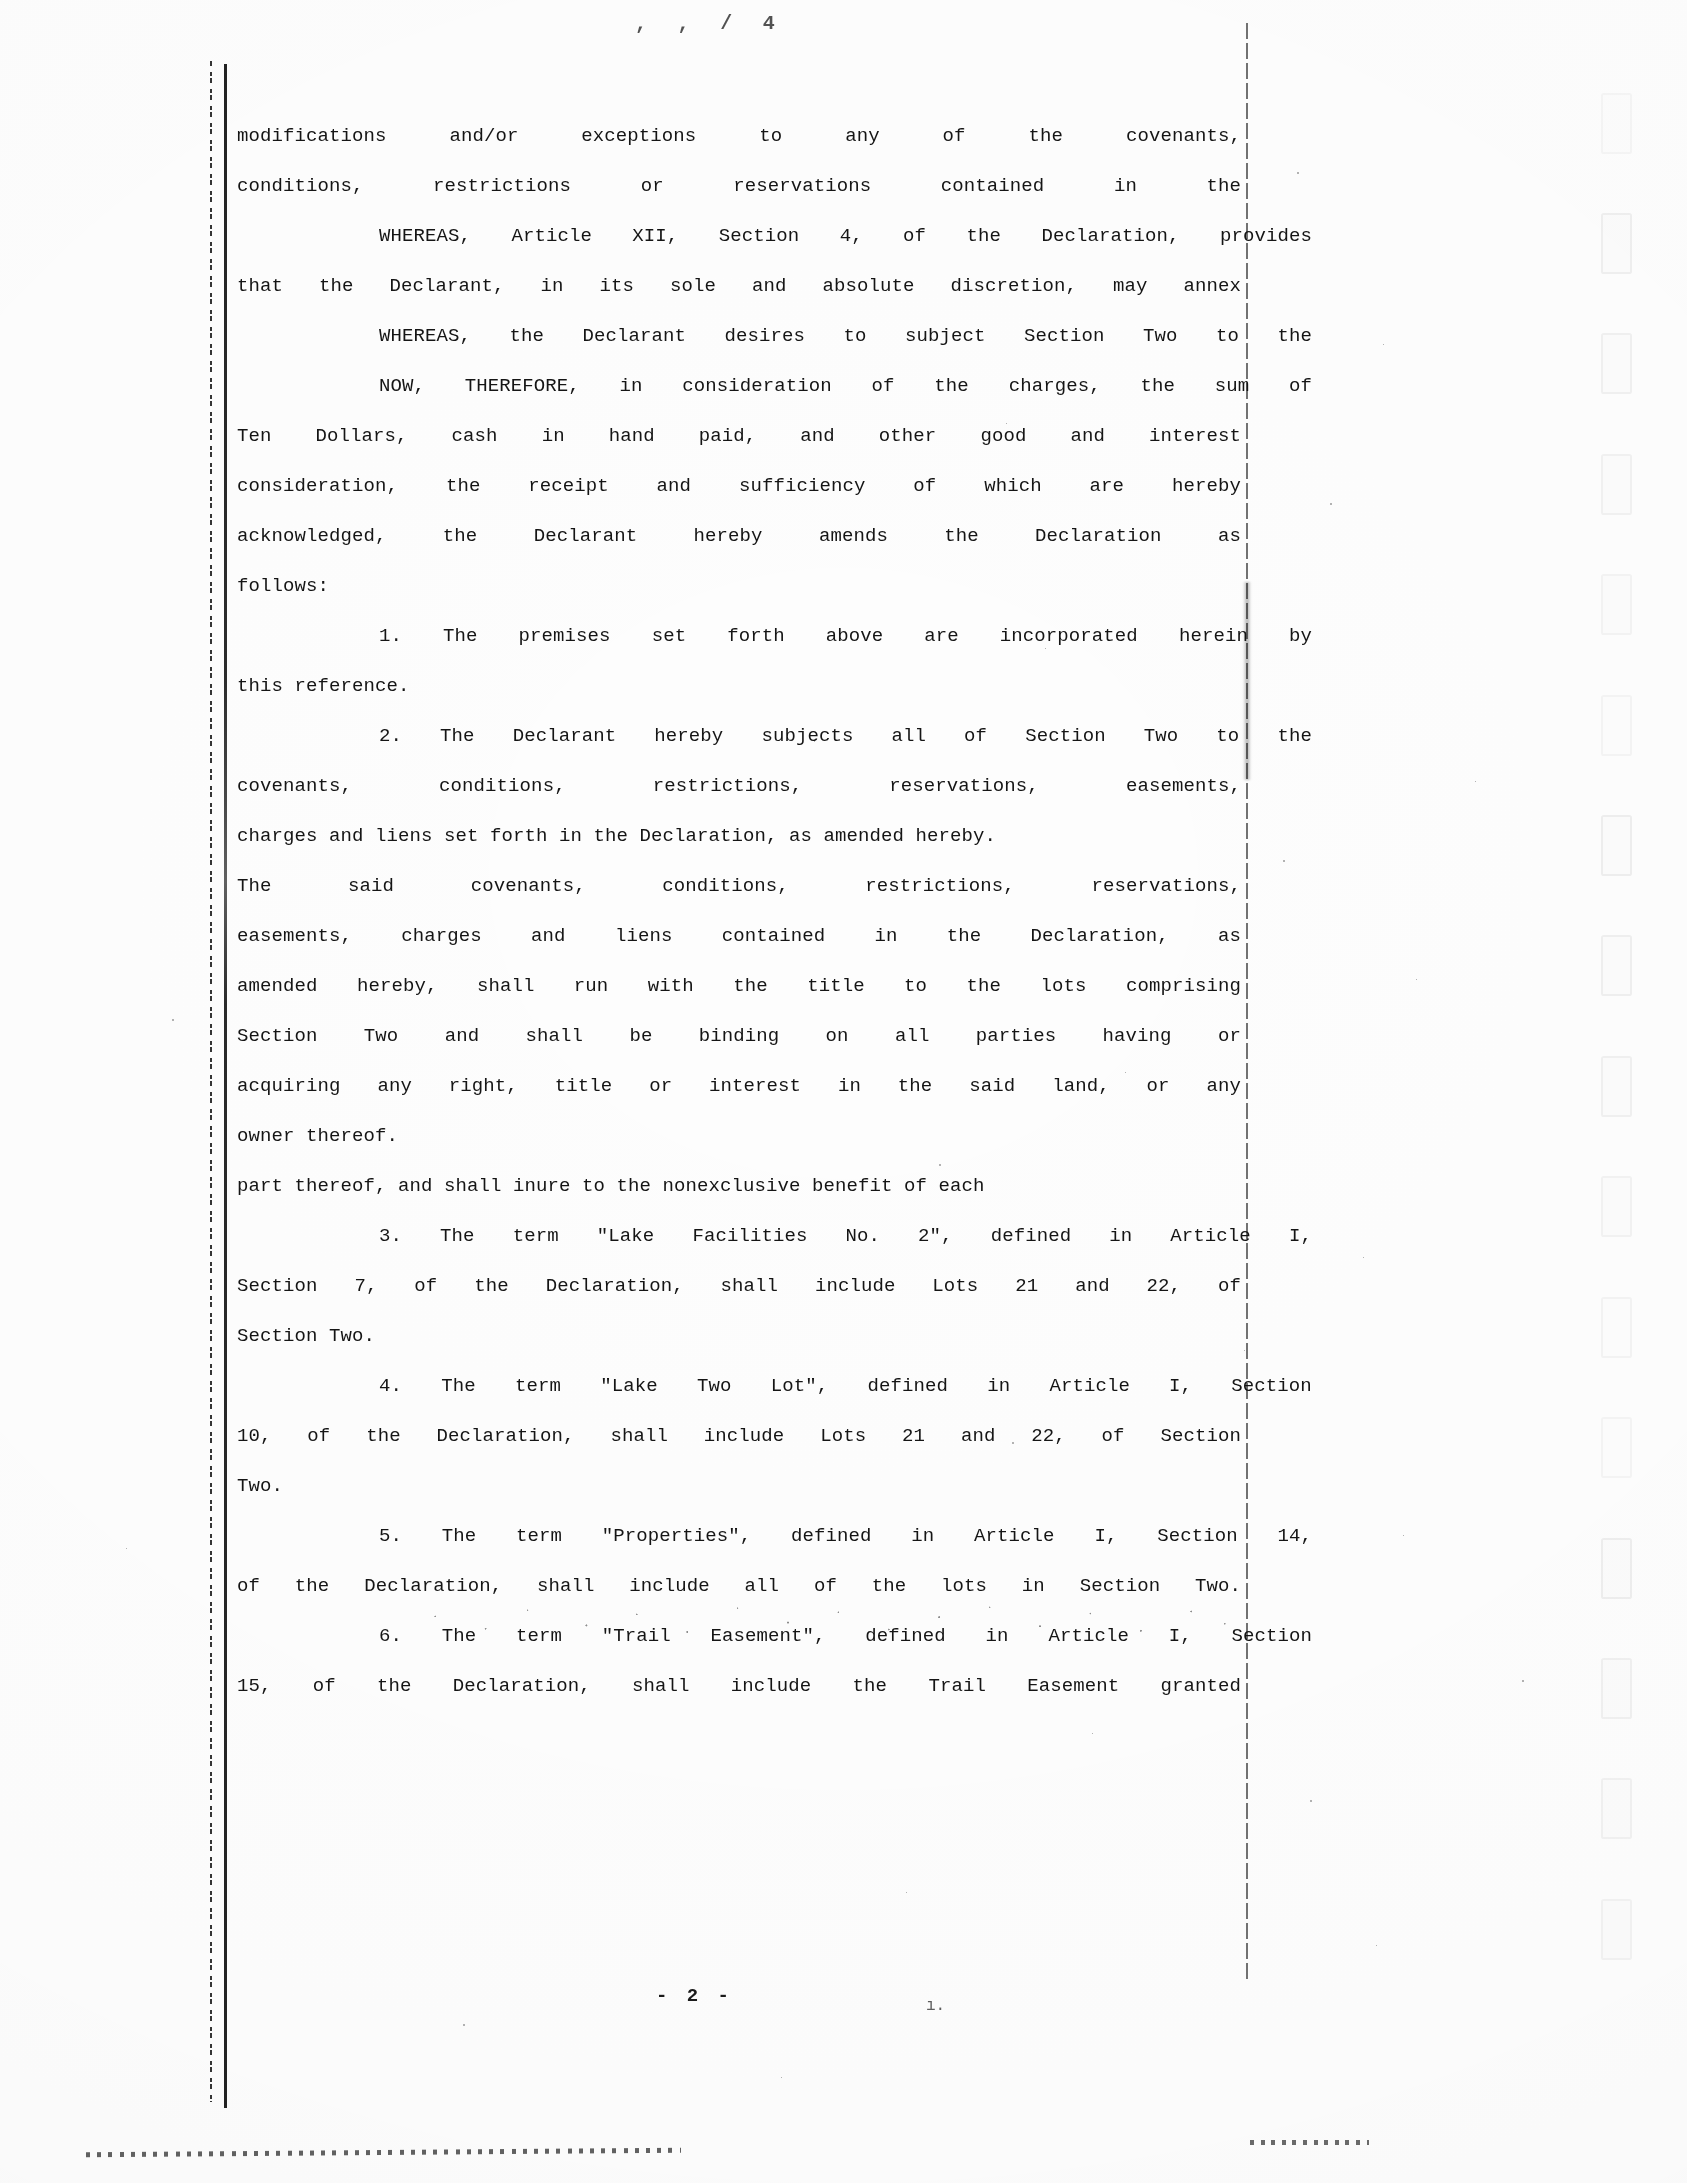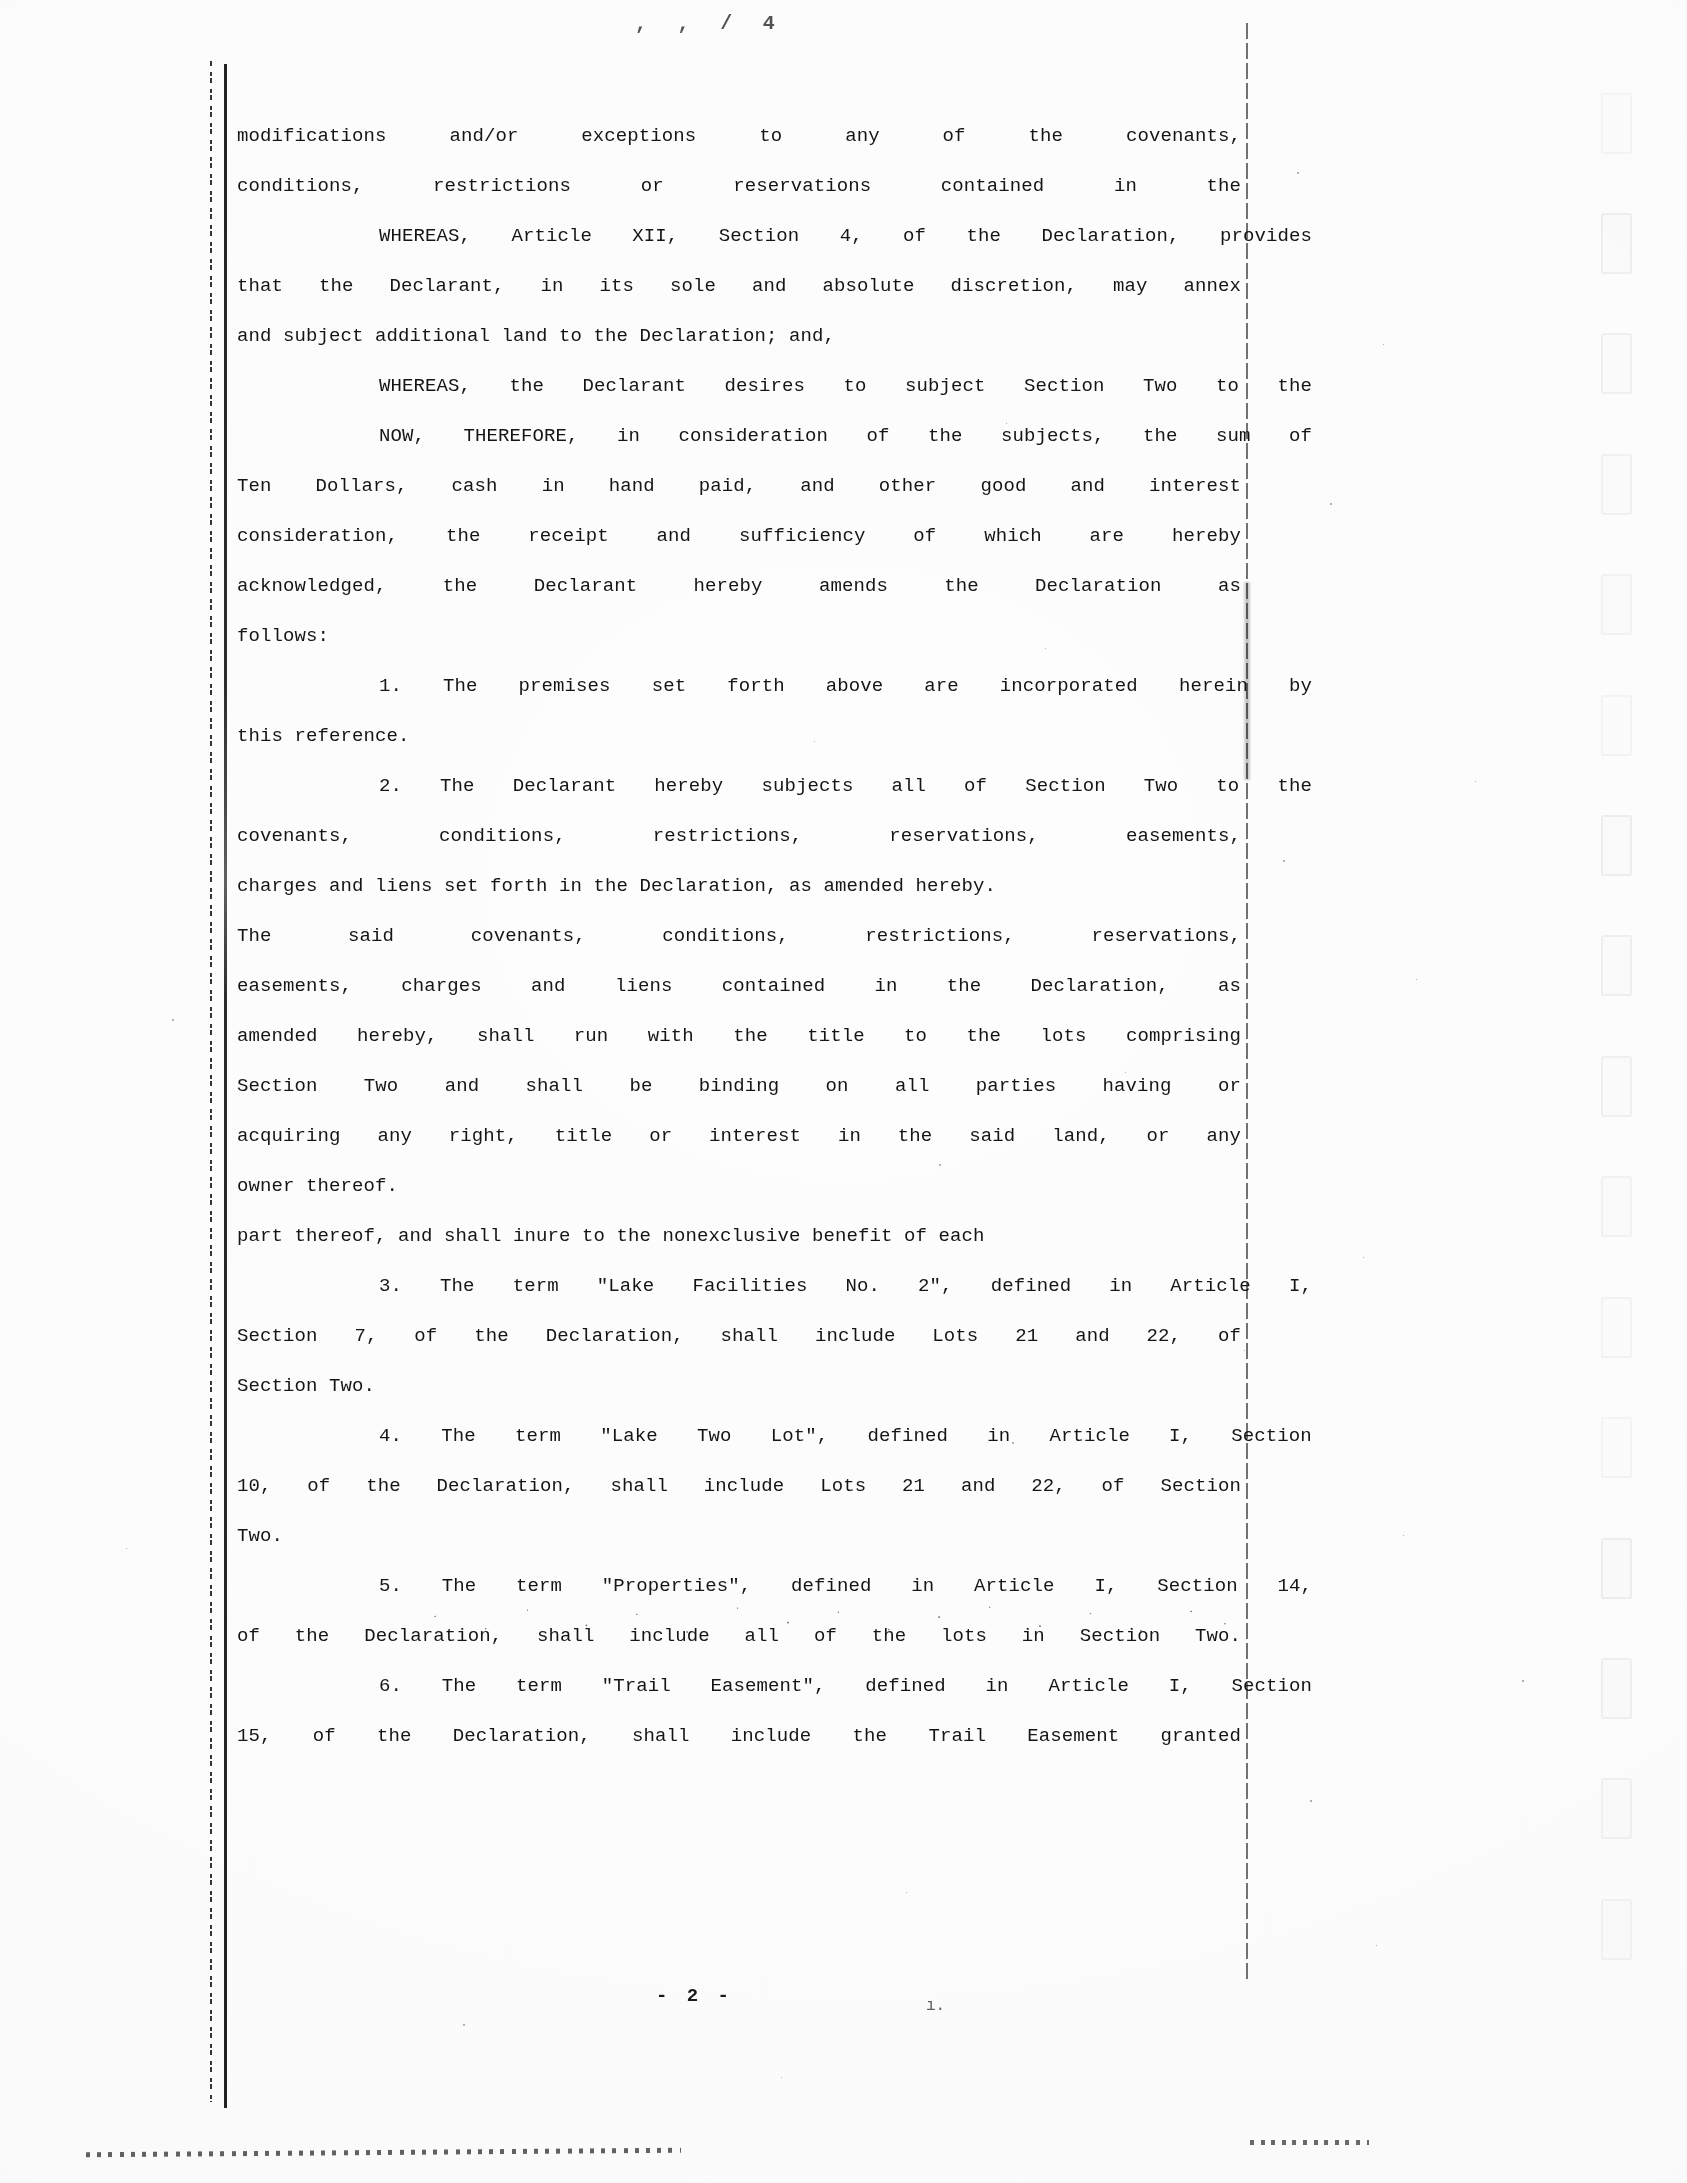--- a/index.html
+++ b/index.html
@@ -301,41 +301,40 @@
         <span>Declarant,</span>
         <span>in</span>
         <span>its</span>
         <span>sole</span>
         <span>and</span>
         <span>absolute</span>
         <span>discretion,</span>
         <span>may</span>
         <span>annex</span>
       </div>
-      <div class="line w2">and subject additional land to the Declaration; and,</div>
       <div class="line just indent w3">
         <span>WHEREAS,</span>
         <span>the</span>
         <span>Declarant</span>
         <span>desires</span>
         <span>to</span>
         <span>subject</span>
         <span>Section</span>
         <span>Two</span>
         <span>to</span>
         <span>the</span>
       </div>
       <div class="line just indent w1">
         <span>NOW,</span>
         <span>THEREFORE,</span>
         <span>in</span>
         <span>consideration</span>
         <span>of</span>
         <span>the</span>
-        <span>subjects,</span>
+        <span>charges,</span>
         <span>the</span>
         <span>sum</span>
         <span>of</span>
       </div>
       <div class="line just w2">
         <span>Ten</span>
         <span>Dollars,</span>
         <span>cash</span>
         <span>in</span>
         <span>hand</span>

